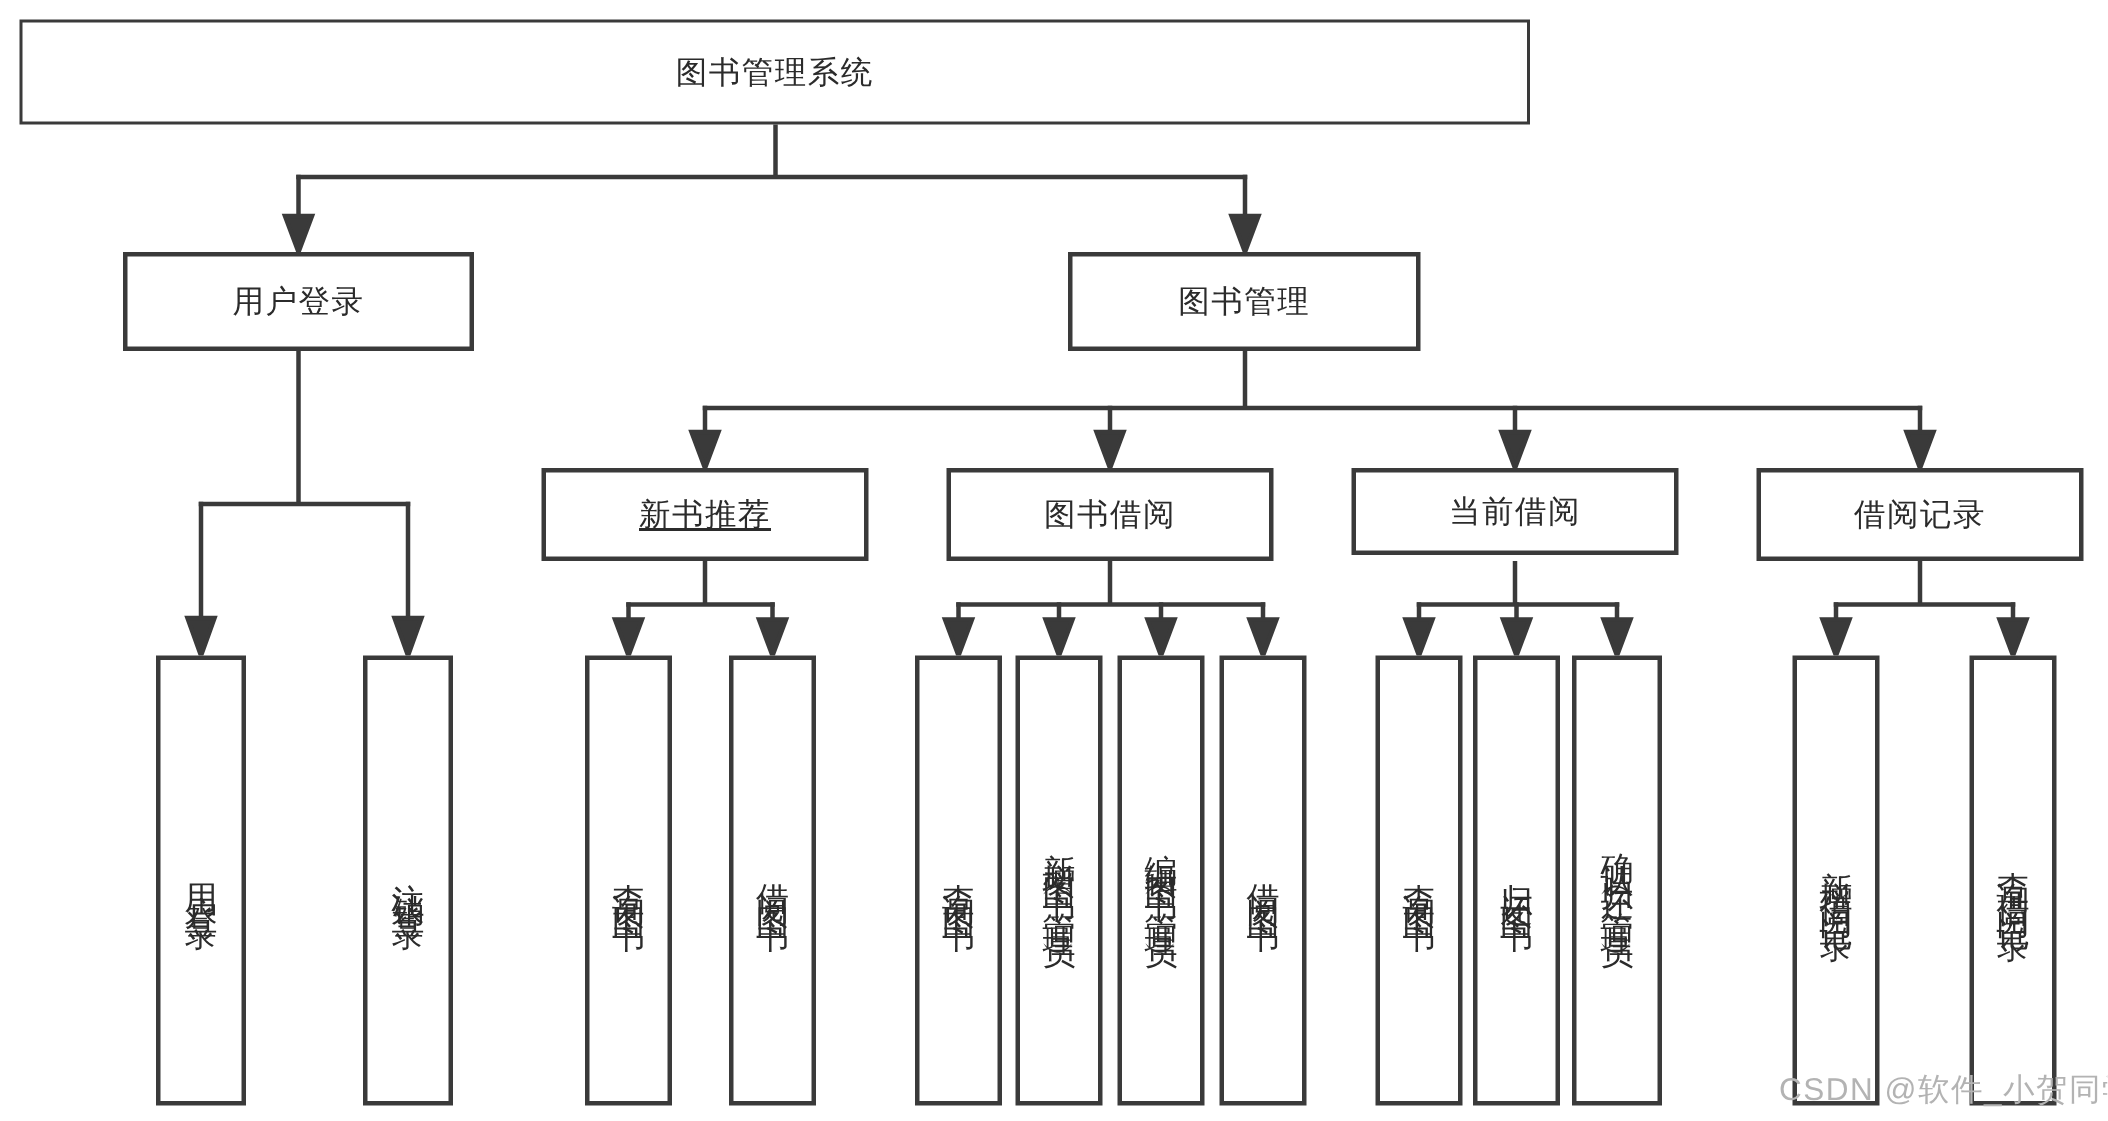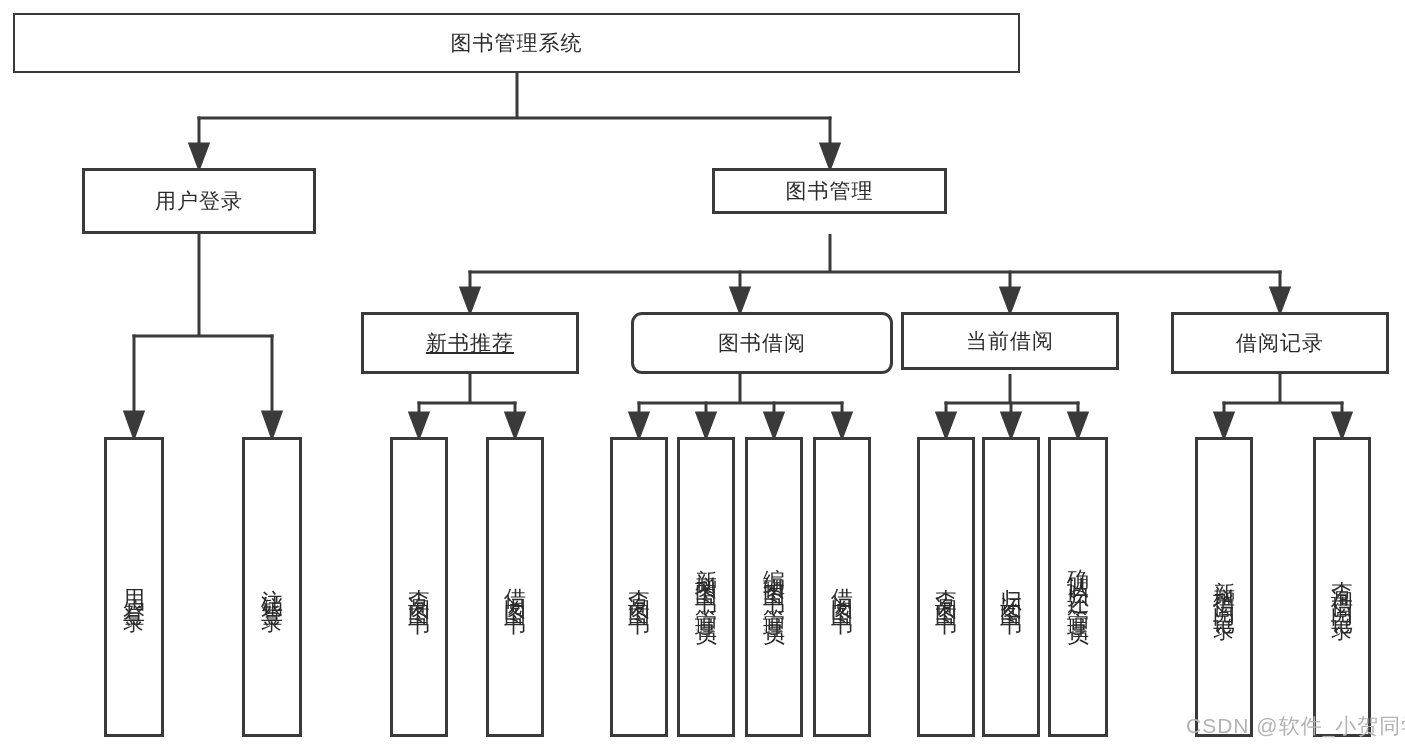--- a/index.html
+++ b/index.html
@@ -133,27 +133,27 @@
         <line x1="1280" y1="374" x2="1280" y2="403"></line>
         <line x1="1222.5" y1="403" x2="1343.5" y2="403"></line>
         <line x1="1224" y1="401.5" x2="1224" y2="415"></line>
         <polygon points="1215,413 1233,413 1224,437"></polygon>
         <line x1="1342" y1="401.5" x2="1342" y2="415"></line>
         <polygon points="1333,413 1351,413 1342,437"></polygon>
       </g>
     </g>
   </svg>
 
-  <div class="box h root" style="left:13px; top:13px; width:1007px; height:60px;">图书管理系统</div>
+  <div class="box h root" style="left:13px; top:13px; width:1007px; height:70px;">图书管理系统</div>
 
   <div class="box h" style="left:82px; top:168px; width:234px; height:66px;">用户登录</div>
-  <div class="box h" style="left:712px; top:168px; width:235px; height:46px;text-align:right;">图书管理</div>
+  <div class="box h" style="left:712px; top:168px; width:235px; height:66px;text-align:right;">图书管理</div>
 
   <div class="box h" style="left:361px; top:312px; width:218px; height:62px;text-decoration:underline;">新书推荐</div>
-  <div class="box h" style="left:631px; top:312px; width:262px; height:62px;border-radius:11px;">图书借阅</div>
+  <div class="box h" style="left:631px; top:312px; width:218px; height:62px;">图书借阅</div>
   <div class="box h" style="left:901px; top:312px; width:218px; height:58px;">当前借阅</div>
   <div class="box h" style="left:1171px; top:312px; width:218px; height:62px;">借阅记录</div>
 
   <div class="box v" style="left:104px; top:437px; width:60px; height:300px;">用户登录</div>
   <div class="box v" style="left:242px; top:437px; width:60px; height:300px;">注销登录</div>
 
   <div class="box v" style="left:390px; top:437px; width:58px; height:300px;">查询图书</div>
   <div class="box v" style="left:486px; top:437px; width:58px; height:300px;">借阅图书</div>
 
   <div class="box v" style="left:610px; top:437px; width:58px; height:300px;">查询图书</div>

